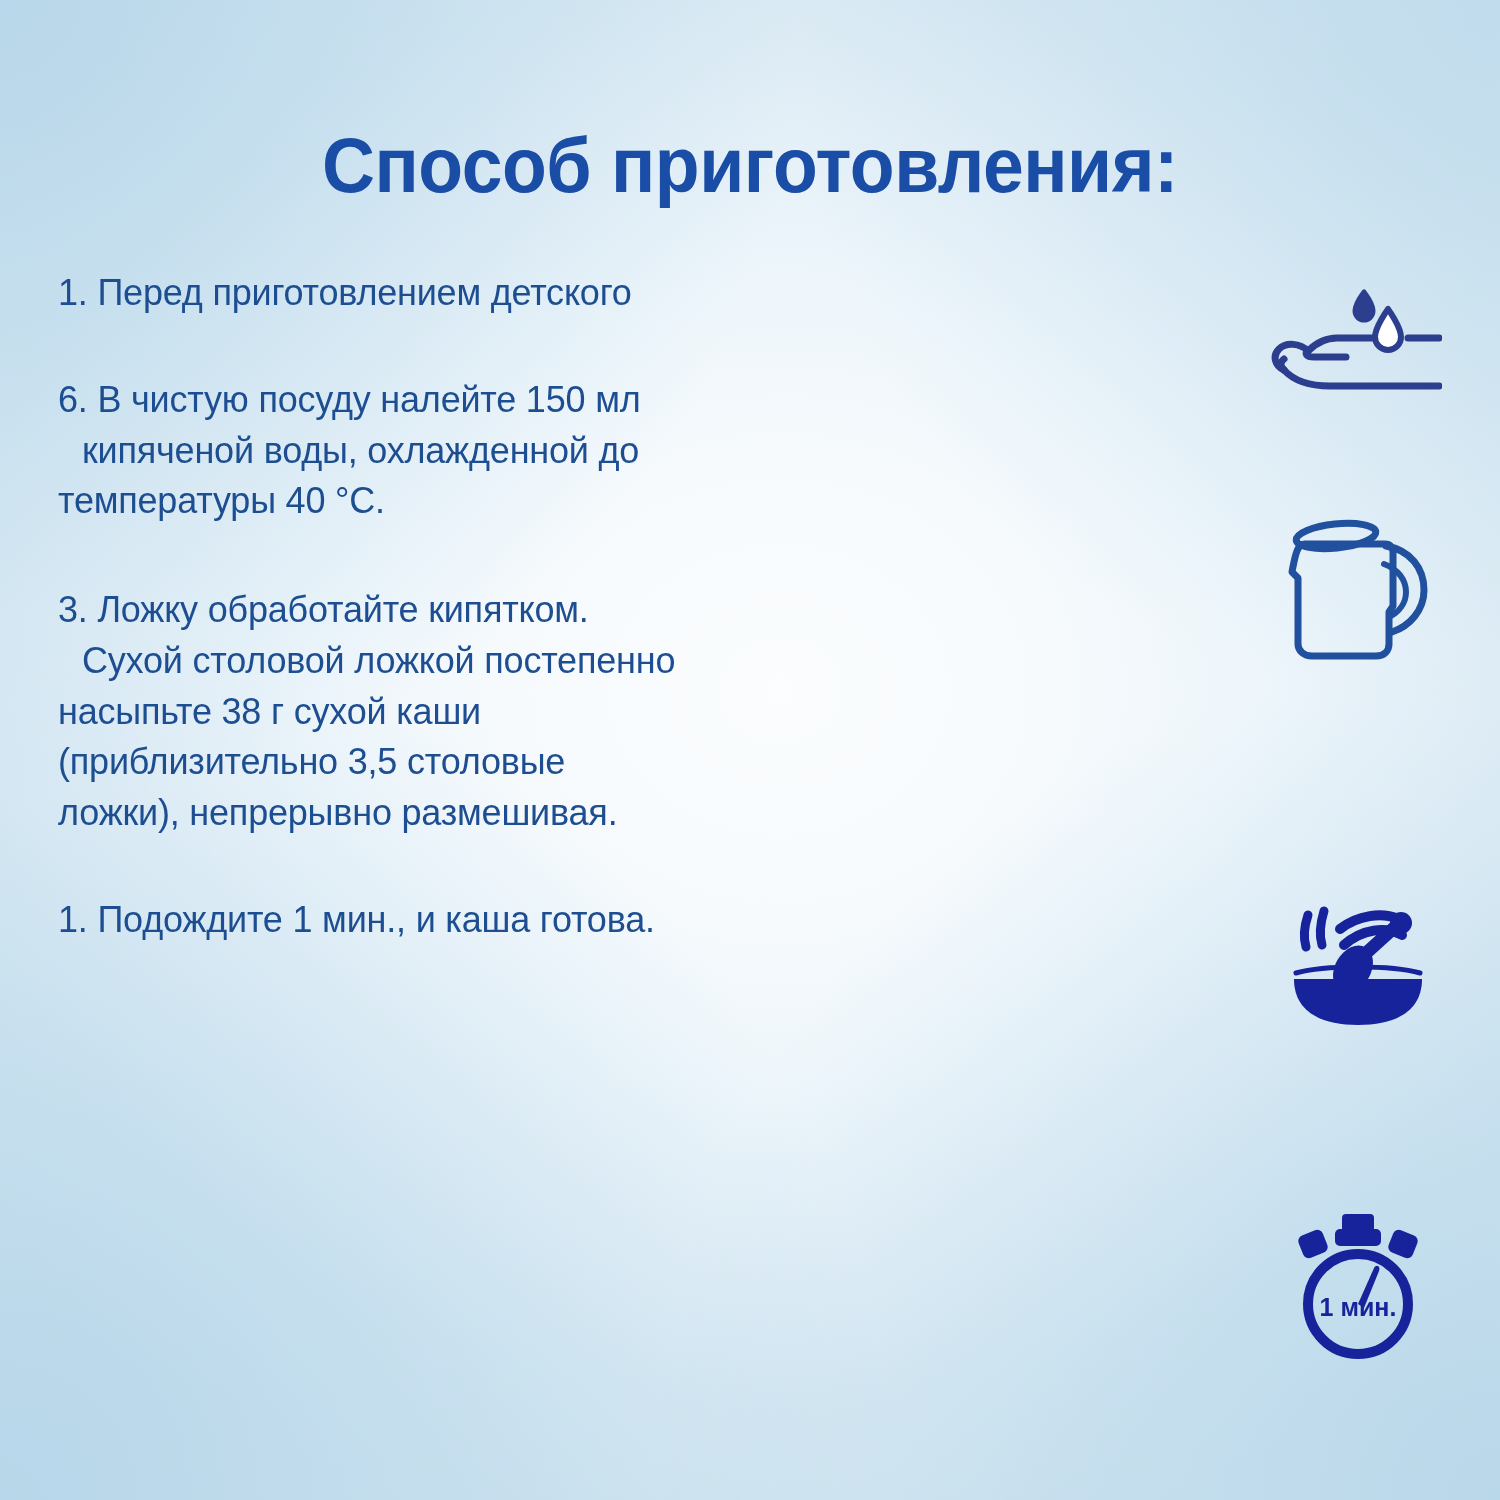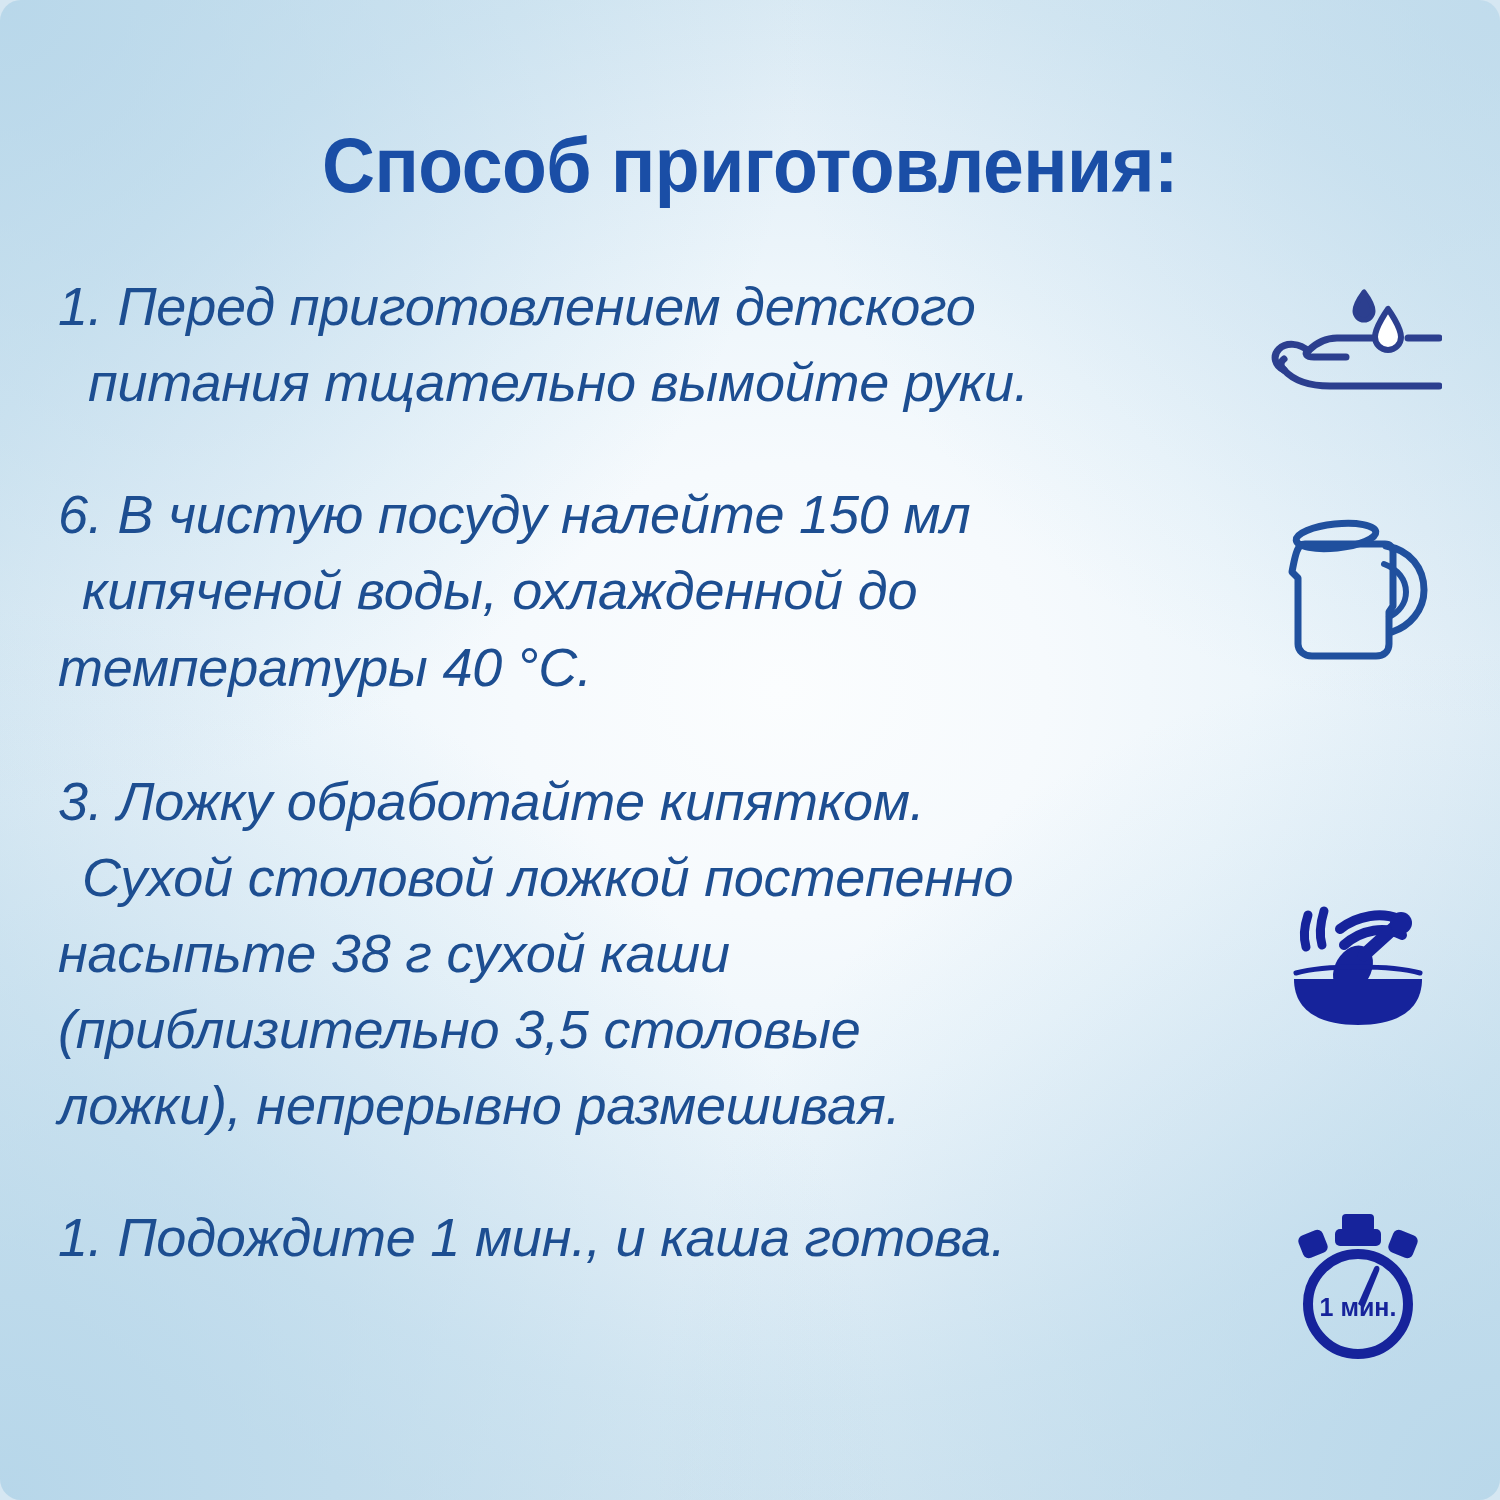--- a/index.html
+++ b/index.html
@@ -24,21 +24,20 @@
     background:
       radial-gradient(ellipse 68% 58% at 52% 46%,
         #fbfdfe 0%,
         #f6fafd 26%,
         #eef6fb 46%,
         #e3eff7 66%,
         #d8e9f3 82%,
         #d2e5f0 100%),
       linear-gradient(160deg, #d5e7f1 0%, #e9f3f9 40%, #dceaf4 100%);
     overflow: hidden;
-    border-radius: 21px;
   }
 
   
   #poster::before {
     content: "";
     position: absolute;
     inset: 0;
     pointer-events: none;
     background:
       radial-gradient(circle at 0% 0%, rgba(176,211,232,0.75) 0%, rgba(176,211,232,0) 38%),
@@ -74,26 +73,25 @@
   .steps {
     position: absolute;
     top: 268px;
     left: 58px;
     width: 1190px;
   }
 
   .step {
     position: relative;
     color: #1d4e91;
-    font-size: 54px;
+    font-size: 36px;
     line-height: 1.41;
     font-weight: normal;
     letter-spacing: -0.2px;
     transform-origin: left top;
-    font-style: italic;
   }
   .step-line { display: block; white-space: nowrap; }
   .step-line.ind-1 { padding-left: 30px; }
   .step-line.ind-2 { padding-left: 24px; }
 
   #step-1 { margin-bottom: 56px; }
   #step-2 { margin-bottom: 58px; }
   #step-3 { margin-bottom: 56px; }
   #step-4 { margin-bottom: 0; }
 
@@ -115,21 +113,20 @@
 
 <div id="poster">
   <div id="content">
 
     <h1 class="title">Способ приготовления:</h1>
 
     <div class="steps">
 
       <div class="step" id="step-1">
         <span class="step-line">1. Перед приготовлением детского</span>
-        <span class="step-line ind-1">питания тщательно вымойте руки.</span>
       </div>
 
       <div class="step" id="step-2">
         <span class="step-line">6. В чистую посуду налейте 150 мл</span>
         <span class="step-line ind-2">кипяченой воды, охлажденной до</span>
         <span class="step-line">температуры 40 °C.</span>
       </div>
 
       <div class="step" id="step-3">
         <span class="step-line">3. Ложку обработайте кипятком.</span>

